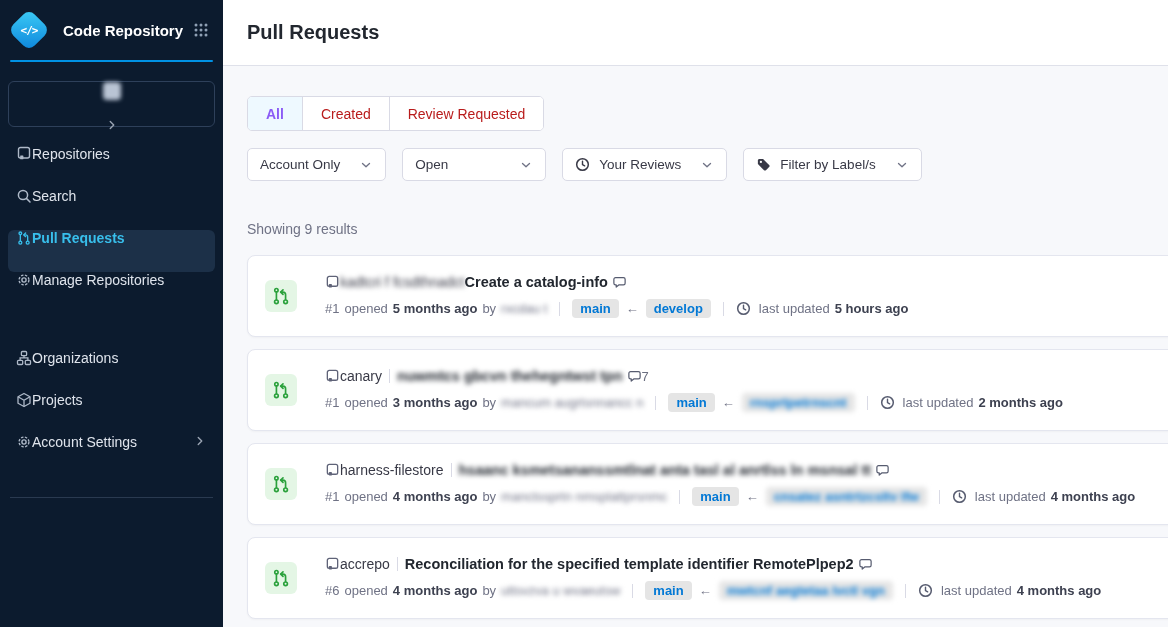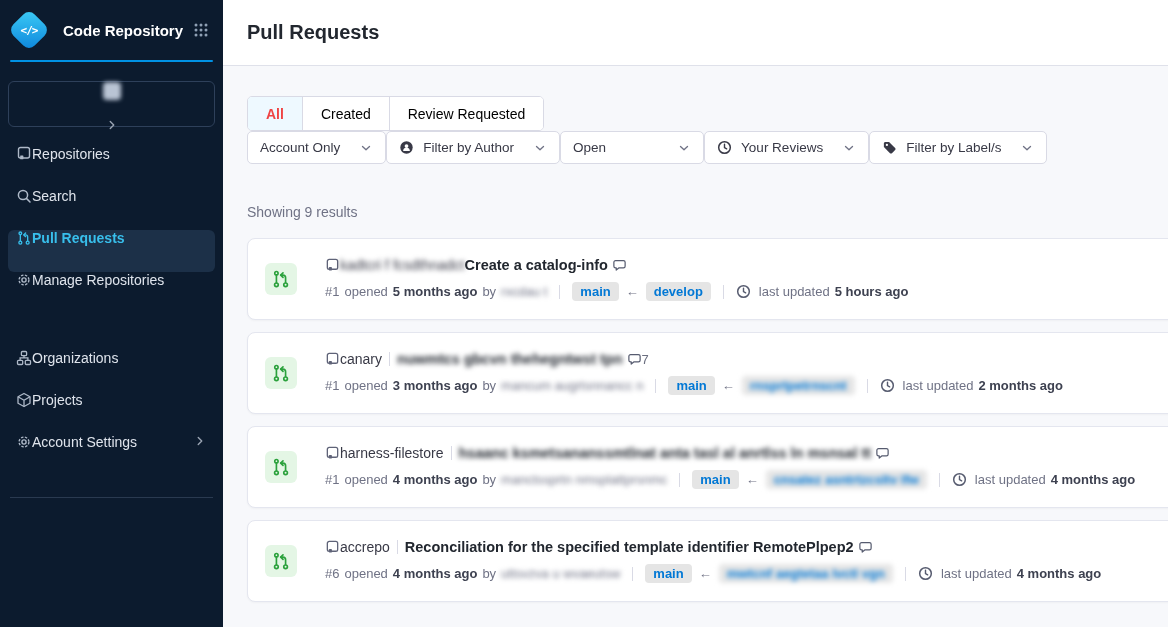--- a/index.html
+++ b/index.html
@@ -32,25 +32,25 @@
   .sb-divider { border-top:1px solid #2a3a50; margin:21px 10px 0 10px; }
 
   
   .main { flex:1; display:flex; flex-direction:column; background:#f7f8fb; min-width:0; }
   .main-header { height:66px; background:#fff; border-bottom:1px solid #dfe1ea; display:flex; align-items:center; padding-left:24px; flex-shrink:0; }
   .page-title { font-size:20px; font-weight:bold; color:#22272f; }
 
   .content { flex:1; padding-left:24px; overflow:hidden; }
 
   .tabs { margin-top:30px; display:inline-flex; border:1px solid #d9dae5; border-radius:5px; background:#fff; overflow:hidden; }
-  .tab { height:33px; padding:0 18px; display:flex; align-items:center; font-size:14px; color:#000000; cursor:pointer; border-right:1px solid #d9dae5; background:#fff; }
+  .tab { height:33px; padding:0 18px; display:flex; align-items:center; font-size:14px; color:#b91c1c; cursor:pointer; border-right:1px solid #d9dae5; background:#fff; }
   .tab:last-child { border-right:none; }
-  .tab.active { background:#eef9ff; color:#ef4444; font-weight:bold; }
-
-  .filters { display:flex; gap:0; }
+  .tab.active { background:#eef9ff; color:#8b5cf6; font-weight:bold; }
+
+  .filters { margin-top:17px; display:flex; gap:16px; }
   .filter-btn { height:33px; background:#fff; border:1px solid #d9dae5; border-radius:5px; display:flex; align-items:center; padding:0 12px; gap:9px; font-size:13.5px; color:#383946; font-weight:500; cursor:pointer; }
   .filter-btn .fic { display:flex; color:#383946; }
   .filter-btn .cdown { display:flex; color:#6f7285; margin-left:10px; }
 
   .results { margin:40px 0 18px 0; font-size:14px; color:#6f7285; }
 
   .pr-card { width:calc(100% + 10px); height:82px; background:#fff; border:1px solid #e4e6ef; border-radius:8px; margin-bottom:12px; display:flex; align-items:center; padding-left:17px; box-shadow:0 1px 2px rgba(40,41,61,.04); cursor:pointer; }
   .pr-state { width:32px; height:32px; border-radius:6px; background:#e4f6e5; color:#2ba13c; display:flex; align-items:center; justify-content:center; flex-shrink:0; }
   .pr-body { margin-left:28px; display:flex; flex-direction:column; gap:9px; min-width:0; }
   .line1 { display:flex; align-items:center; font-size:14px; color:#383946; white-space:nowrap; }
@@ -253,33 +253,20 @@
 
       <div class="filters">
         <div class="filter-btn">
           <span>Account Only</span>
           <span class="cdown">
               <svg width="14" height="14" viewBox="0 0 16 16">
                 <use href="#i-chev-d"></use>
               </svg>
             </span>
         </div>
-        <div class="filter-btn">
-          <span class="fic">
-              <svg width="15" height="15" viewBox="0 0 16 16">
-                <use href="#i-user"></use>
-              </svg>
-            </span>
-          <span>Filter by Author</span>
-          <span class="cdown">
-              <svg width="14" height="14" viewBox="0 0 16 16">
-                <use href="#i-chev-d"></use>
-              </svg>
-            </span>
-        </div>
         <div class="filter-btn" style="width:144px; justify-content:space-between;">
           <span>Open</span>
           <span class="cdown">
               <svg width="14" height="14" viewBox="0 0 16 16">
                 <use href="#i-chev-d"></use>
               </svg>
             </span>
         </div>
         <div class="filter-btn">
           <span class="fic">

